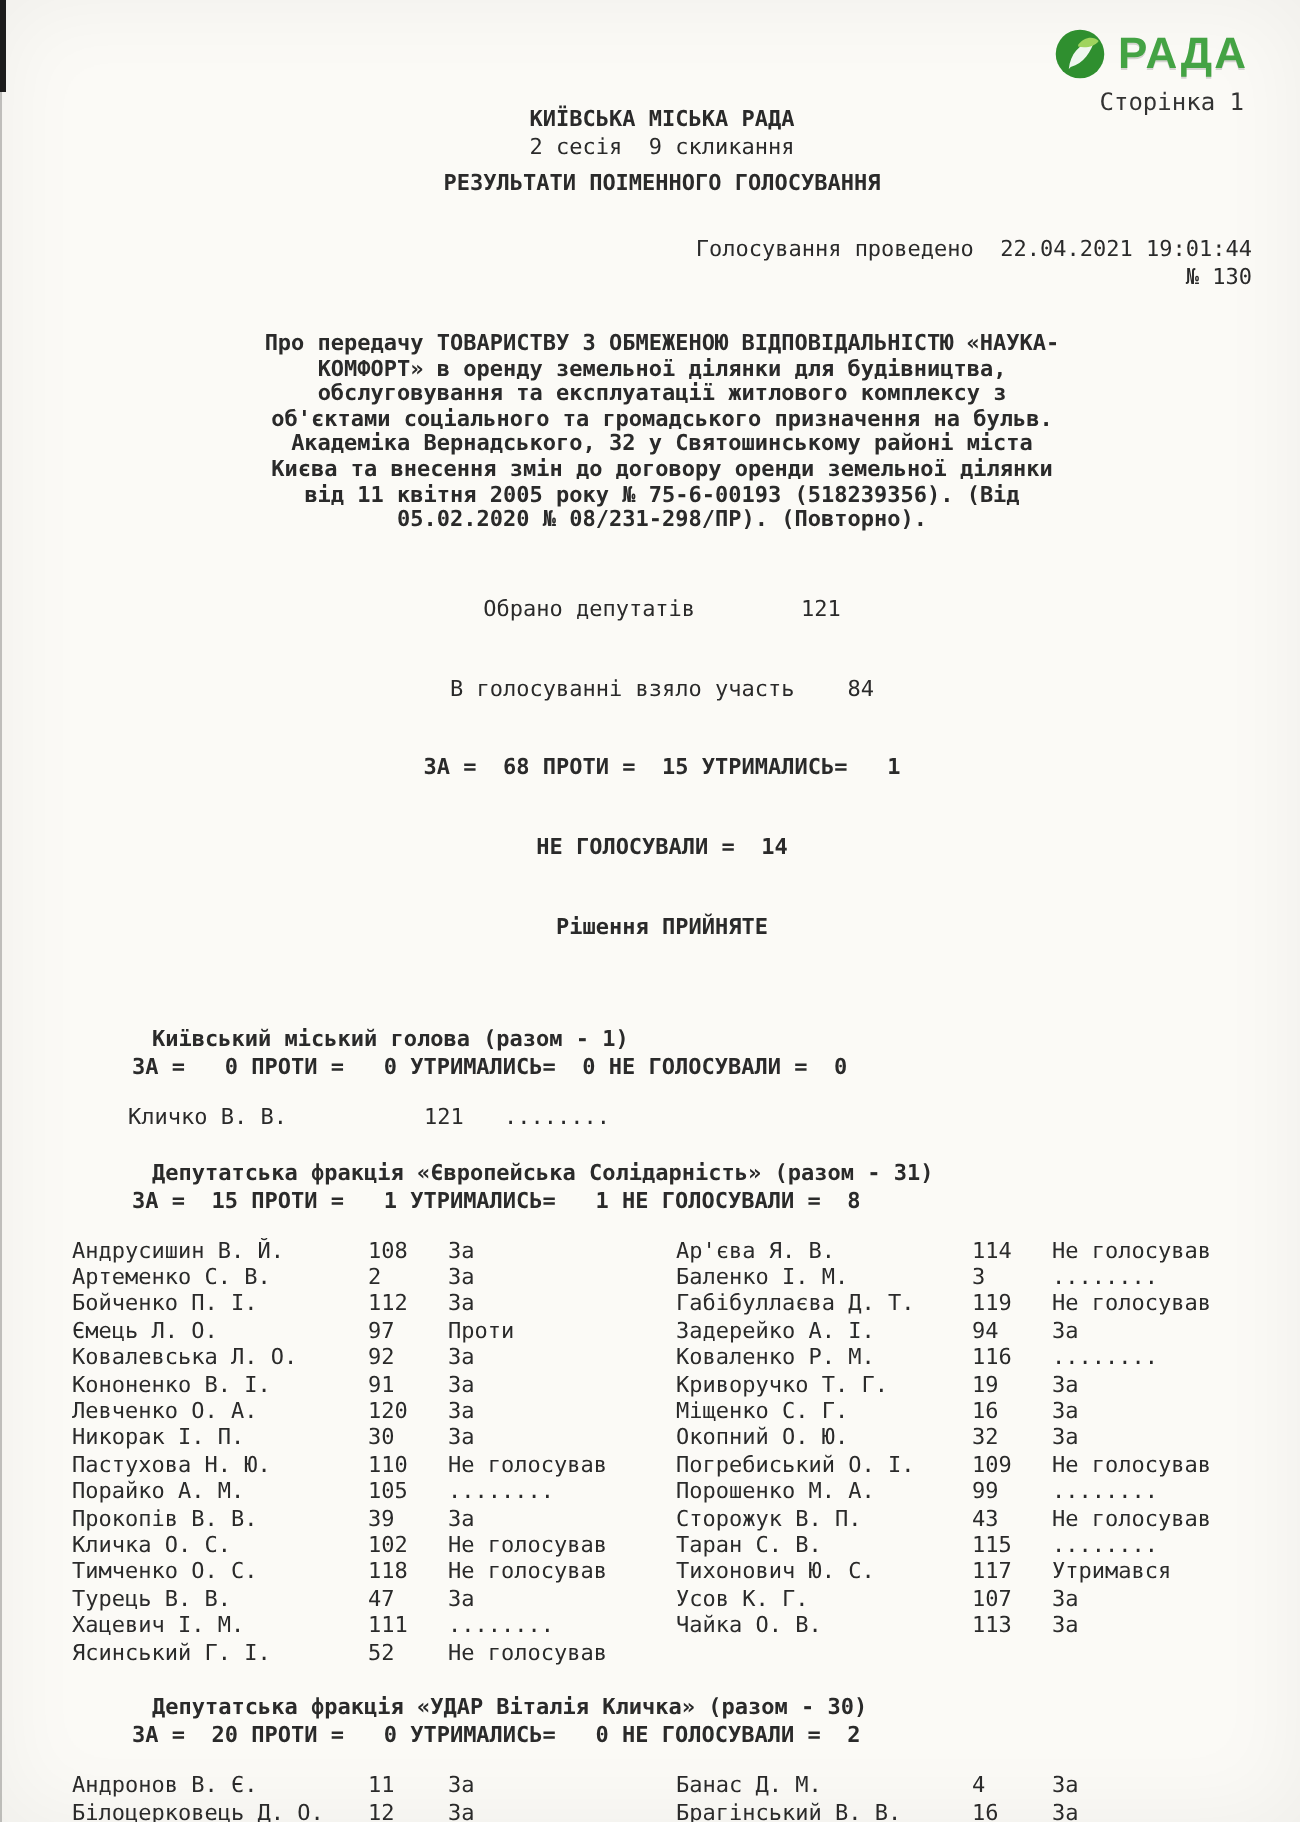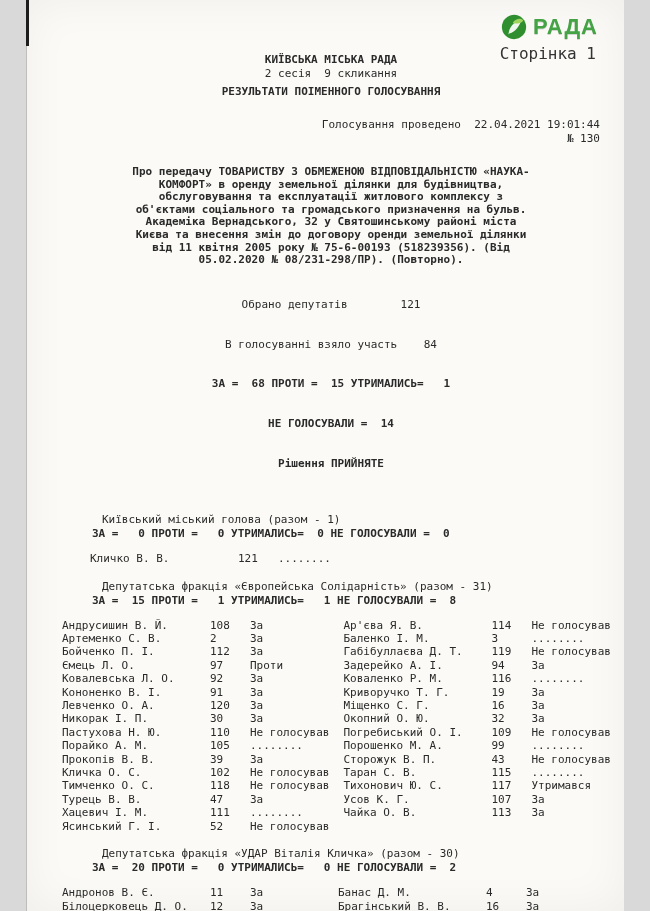--- a/index.html
+++ b/index.html
@@ -1,49 +1,49 @@
 <!DOCTYPE html>
 <html><head>
 <meta charset="utf-8">
 <style>
   * { margin:0; padding:0; box-sizing:border-box; }
   html,body { background:#d9d9d9; }
   .page {
-    position:relative; width:598px; height:911px; margin:0 auto;
+    position:relative; width:650px; height:911px; margin:0 auto;
     background:#fbfaf6; color:#2a2a2a; overflow:hidden;
     font-family:"DejaVu Sans Mono","Liberation Mono",monospace;
     font-size:11px; box-shadow: inset 0 0 45px rgba(0,0,0,0.05);
   }
   .scan-left-line { position:absolute; left:0; top:0; width:1px; height:100%; background:rgba(0,0,0,0.22); }
   .scan-corner-mark { position:absolute; left:0; top:0; width:3px; height:46px; background:#1c1c1c; }
 
   .logo { position:absolute; top:13px; right:26px; display:flex; align-items:center; gap:5px; }
   .logo-text { font-family:"Liberation Sans",sans-serif; font-weight:bold; font-size:22px; letter-spacing:1px; color:#44a344; text-shadow:0 1px 0 rgba(0,0,0,0.15); }
-  .page-label { position:absolute; top:44px; right:28px; font-size:16px; color:#333; white-space:pre;text-align:center; }
+  .page-label { position:absolute; top:44px; right:28px; font-size:12px; color:#333; white-space:pre;text-align:center; }
 
   .doc { padding:52px 24px 0 36px; }
   .center { text-align:center; }
   .bold { font-weight:bold; }
   .mono { white-space:pre; }
 
   .h-council { line-height:15px; }
   .h-session { line-height:14px; }
   .h-results { margin-top:4px; line-height:14px; }
   .h-personified { line-height:13px; font-size:10px; letter-spacing:0.5px; }
   .conducted { margin-top:5px; text-align:right; line-height:14px; white-space:pre; }
   .conducted .vote-no { margin-left:52px; }
 
   .subject { margin-top:6px; line-height:12.6px; white-space:pre-line; }
 
   .totals { margin-top:5px; line-height:13.2px; white-space:pre; }
 
   .sections { margin-top:17px; }
   .section { margin-top:0; }
   .section + .section { margin-top:14px; }
-  .sec-title { font-weight:normal; line-height:14px;padding-left:40px; }
+  .sec-title { font-weight:bold; line-height:14px;padding-left:40px; }
   .sec-summary { font-weight:bold; line-height:14px; padding-left:30px; white-space:pre; }
   .cols { display:grid; grid-template-columns:1fr 1fr; column-gap:14px; margin-top:11px; }
   .cols.indented { padding-left:28px; }
   .row { display:flex; line-height:13.4px; white-space:pre; }
   .vname { flex:0 0 148px; overflow:hidden; }
   .vcard { flex:0 0 30px; text-align:left; }
   .vvote { padding-left:10px; }
 </style>
 </head>
 <body>

